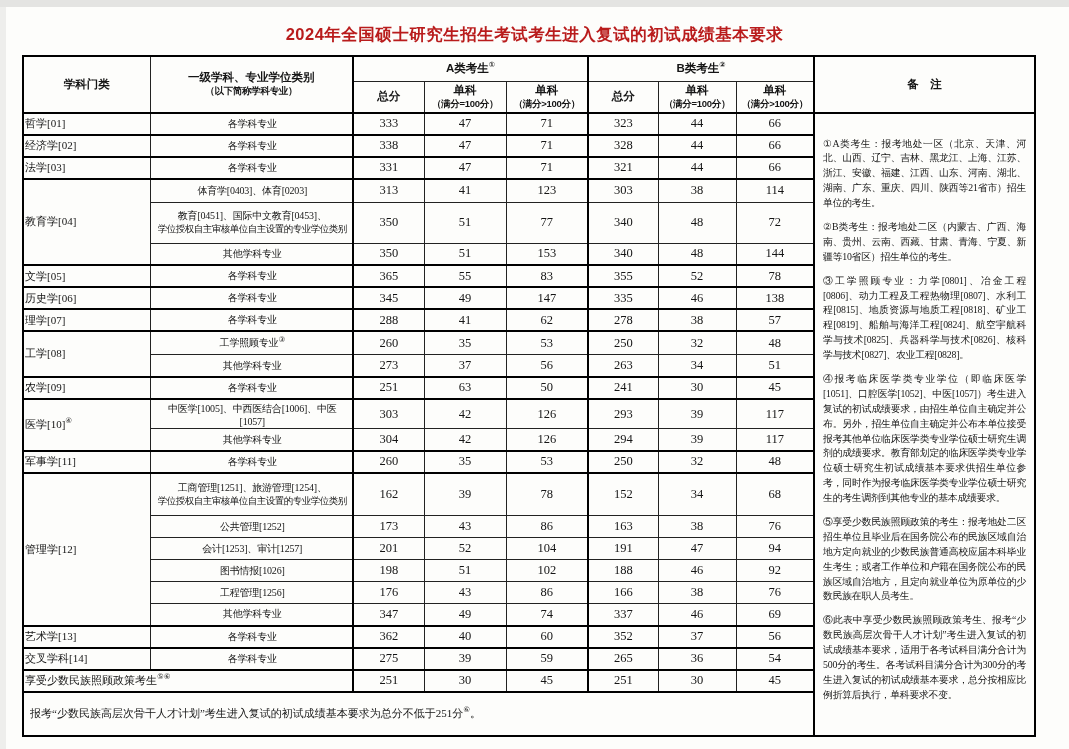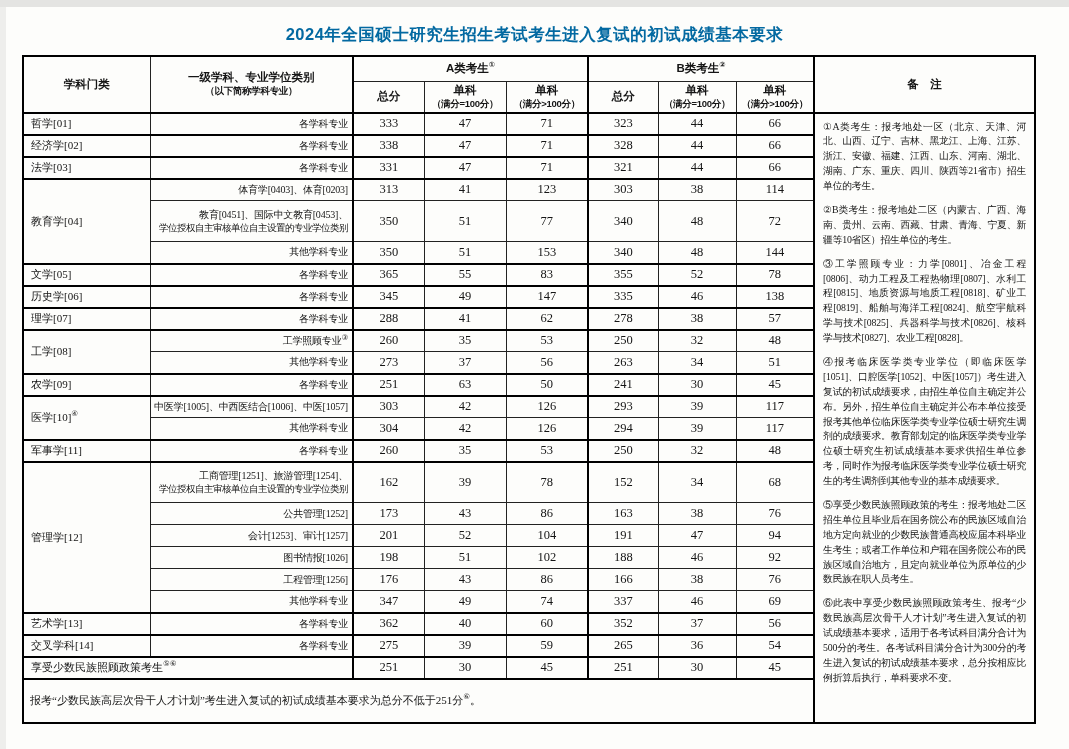--- a/index.html
+++ b/index.html
@@ -1,32 +1,32 @@
 <!DOCTYPE html>
 <html><head>
 <meta charset="utf-8">
 <style>
   html,body{margin:0;padding:0;width:1069px;height:749px;overflow:hidden;
     background:#eeeeec;font-family:"Liberation Serif","DejaVu Serif",serif;}
   .sheet{position:absolute;left:6px;top:7px;width:1063px;height:742px;background:#fdfdfb;}
   .title{position:absolute;left:0;top:24px;width:100%;text-align:center;
-    font-size:16.5px;font-weight:bold;color:#0369a1;letter-spacing:.5px;
+    font-size:16.5px;font-weight:bold;color:#b91c1c;letter-spacing:.5px;
     font-family:"Liberation Sans","DejaVu Sans",sans-serif;}
   table.score{position:absolute;left:22px;top:55px;border-collapse:collapse;
     table-layout:fixed;width:1012px;color:#151515;}
   table.score{border:2.5px solid #000;}
   td,th{border:1px solid #222;padding:1px 4px;overflow:hidden;}
   th{font-weight:bold;font-size:11.5px;text-align:center;
      font-family:"Liberation Sans","DejaVu Sans",sans-serif;}
   th .hsub{display:block;font-weight:bold;font-size:9.5px;letter-spacing:-.3px;}
-  td.cat{font-size:11px;text-align:left;padding-left:7px;white-space:nowrap;}
-  td.major{font-size:10px;text-align:right;padding-left:0;letter-spacing:-.2px;}
+  td.cat{font-size:11px;text-align:left;padding-left:1px;white-space:nowrap;}
+  td.major{font-size:10px;text-align:center;padding-left:6px;letter-spacing:-.2px;}
   td.major .sub{display:block;font-size:9.5px;letter-spacing:-.5px;}
   td.num{font-size:12.5px;text-align:center;}
-  td.notes{vertical-align:top;text-align:justify;padding:6px 8px;font-size:9.8px;
+  td.notes{vertical-align:top;text-align:justify;padding:23px 8px;font-size:9.8px;
     line-height:1.52;letter-spacing:-.2px;}
   td.notes p{margin:0 0 9px 0;}
   sup{font-size:7.5px;vertical-align:super;line-height:0;}
   tr.gs td{border-top:2px solid #000;}
   .bl{border-left:2px solid #000 !important;}
   tr.hr2 th{border-bottom:2px solid #000;}
   td.footer{font-size:11px;text-align:left;padding-left:6px;border-top:2px solid #000;}
   tr.h1{height:22px;} tr.h2{height:41px;} tr.hh1{height:25px;} tr.hh2{height:31px;}
   tr.hf{height:44px;}
   .scan-top{position:absolute;left:0;top:0;width:1069px;height:7px;background:#e4e4e2;}

